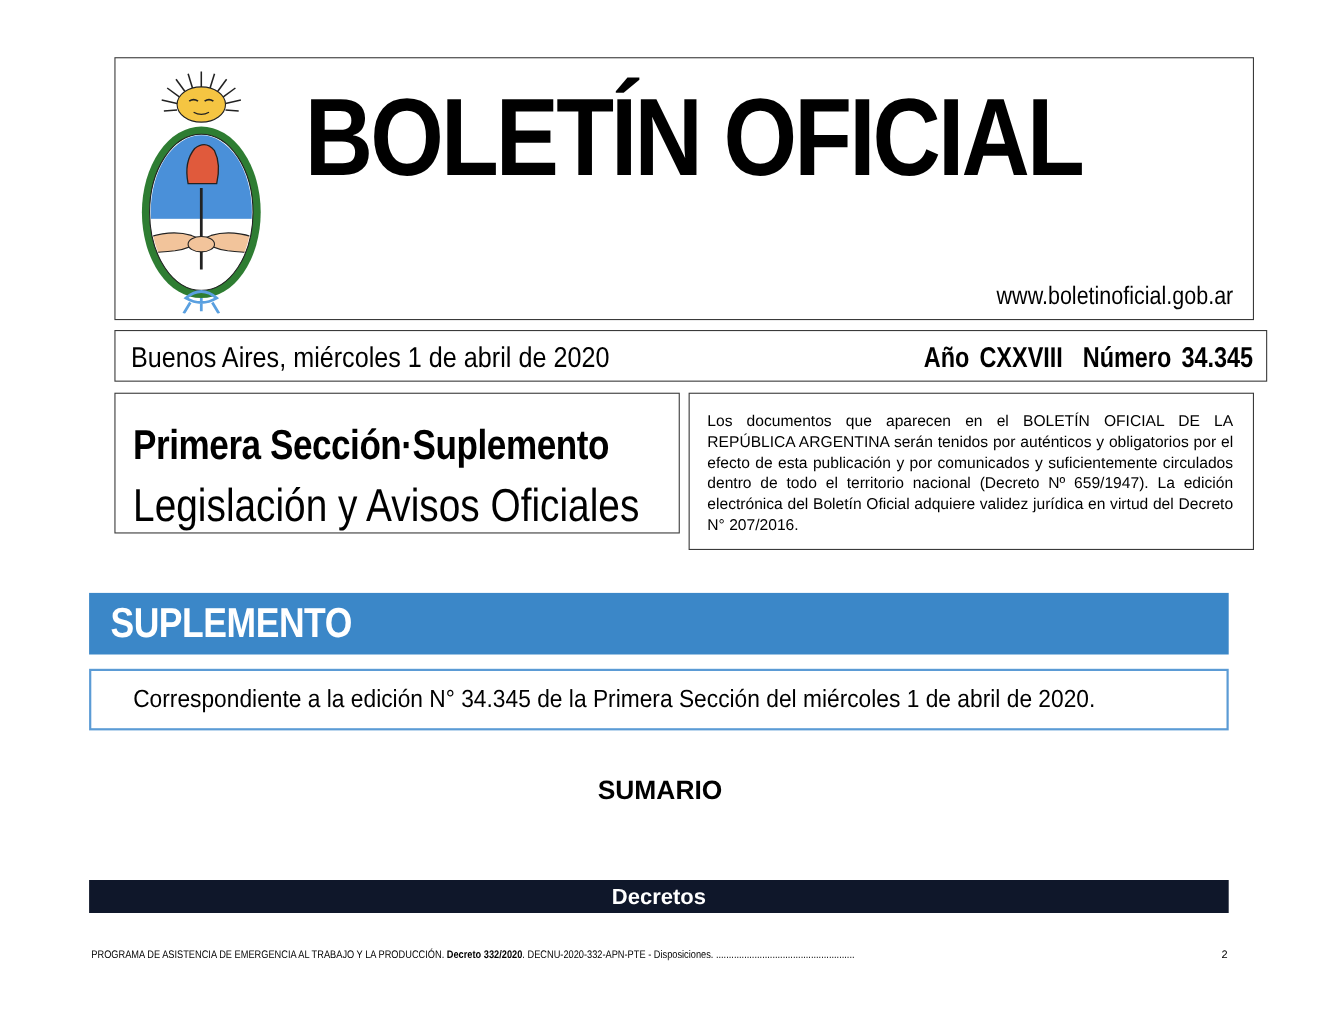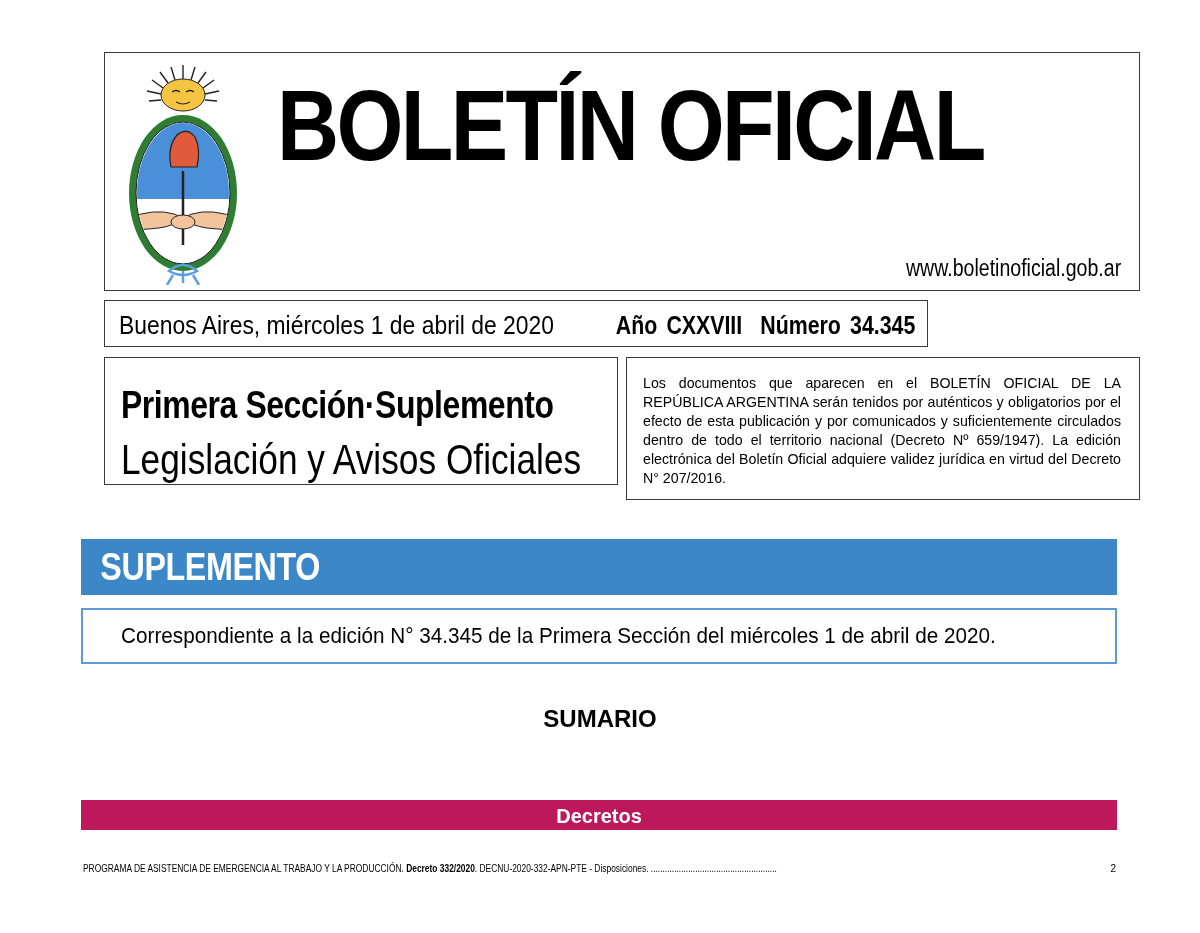--- a/index.html
+++ b/index.html
@@ -3,35 +3,35 @@
 <meta charset="utf-8">
 <style>
   html, body { margin: 0; padding: 0; background: #ffffff; }
   body { width: 1200px; height: 933px; position: relative; overflow: hidden; font-family: "Liberation Sans", sans-serif; color: #000; }
   .box { position: absolute; border: 1.5px solid #3a3a3a; box-sizing: border-box; background: #fff; margin-left: 23px; }
   #masthead { left: 81px; top: 52px; width: 1036px; height: 239px; }
   #crest { position: absolute; left: 14px; top: 10px; width: 128px; height: 222px; }
   #title-main { position: absolute; left: 172px; top: 22px; font-family: "Liberation Sans", sans-serif; font-weight: bold; font-size: 100px; letter-spacing: -3px; line-height: 1; transform: scaleX(0.86); transform-origin: left top; white-space: nowrap; }
   #title-sub { position: absolute; left: 168px; top: 128px; font-family: "Liberation Serif", serif; font-style: italic; font-weight: bold; font-size: 69px; line-height: 1; white-space: nowrap; letter-spacing: 0.5px; }
   #website { position: absolute; right: 18px; top: 202px; font-family: "Liberation Sans", sans-serif; font-size: 23px; transform: scaleX(0.85); transform-origin: right top; white-space: nowrap; }
-  #dateline { left: 81px; top: 300px; width: 824px; height: 47px; }
+  #dateline { left: 81px; top: 300px; width: 1048px; height: 47px; }
   #date-text { position: absolute; left: 14px; top: 9px; font-size: 26px; transform: scaleX(0.88); transform-origin: left top; white-space: nowrap; }
   #issue-info { position: absolute; right: 12px; top: 9px; font-size: 26px; font-weight: bold; transform: scaleX(0.82); transform-origin: right top; white-space: nowrap; word-spacing: 4px; }
   #issue-info span + span { margin-left: 22px; }
   #section-box { left: 81px; top: 357px; width: 514px; height: 128px; }
   #section-title { position: absolute; left: 16px; top: 26px; font-size: 38px; font-weight: bold; transform: scaleX(0.84); transform-origin: left top; white-space: nowrap; letter-spacing: -0.5px; }
   #section-sub { position: absolute; left: 16px; top: 78px; font-size: 42px; transform: scaleX(0.84); transform-origin: left top; white-space: nowrap; }
   #notice-box { left: 603px; top: 357px; width: 514px; height: 143px; }
   #notice-text { position: absolute; left: 16px; top: 16px; width: 478px; font-size: 14.2px; line-height: 19px; text-align: justify; }
   #supl-banner { position: absolute; left: 81px; top: 539px; width: 1036px; height: 56px; background: #3b87c8; color: #fff; text-align: left; }
   #supl-banner span { display: inline-block; font-size: 38px; font-weight: bold; line-height: 56px; transform: scaleX(0.85); letter-spacing: -0.5px; }
   #corresp-box { position: absolute; left: 81px; top: 608px; width: 1036px; height: 56px; border: 2px solid #5b9bd5; box-sizing: border-box; text-align: left; }
   #corresp-box span { display: inline-block; font-size: 22.5px; line-height: 52px; white-space: nowrap; transform: scaleX(0.92); }
   #sumario { position: absolute; left: 0; width: 1200px; top: 705px; text-align: center; font-size: 24px; font-weight: bold; }
-  #decretos-bar { position: absolute; left: 81px; top: 800px; width: 1036px; height: 30px; background: #be185d; color: #fff; text-align: center; }
+  #decretos-bar { position: absolute; left: 81px; top: 800px; width: 1036px; height: 30px; background: #0f172a; color: #fff; text-align: center; }
   #decretos-bar span { font-size: 20px; font-weight: bold; line-height: 32px; }
   #toc-entry { position: absolute; left: 83px; top: 863px; width: 1033px; height: 18px; font-size: 10px; white-space: nowrap; }
   #toc-text { position: absolute; left: 0; top: 0; transform: scaleX(0.84); transform-origin: left top; }
   #toc-page { position: absolute; right: 0; top: 0; }
 </style>
 </head>
 <body>
 
 <div class="box" id="masthead">
   <svg id="crest" viewBox="0 0 128 222">

